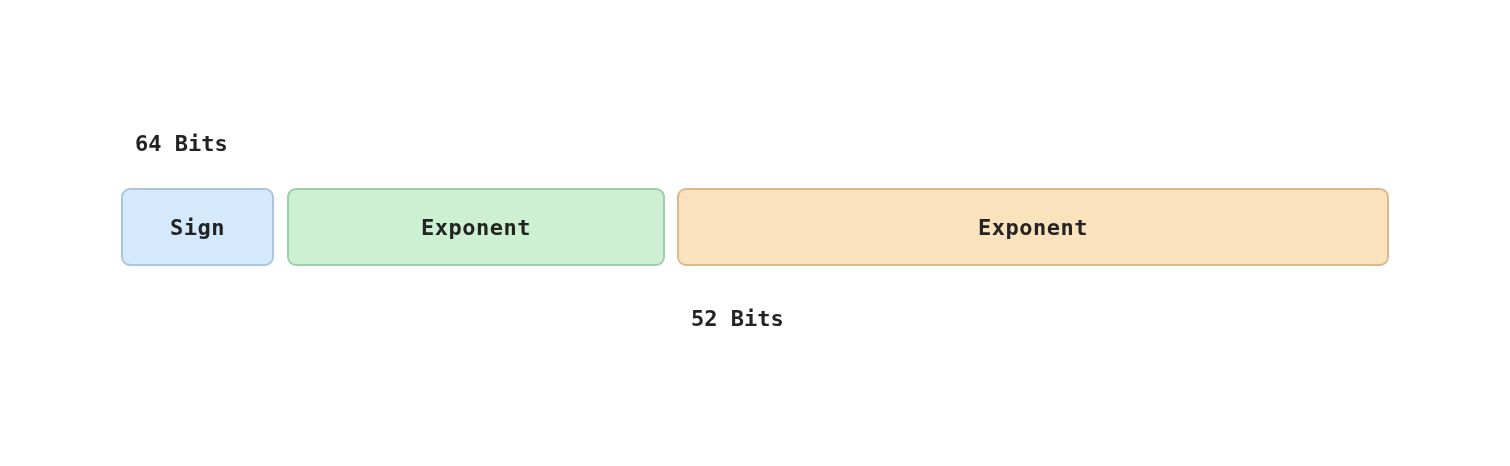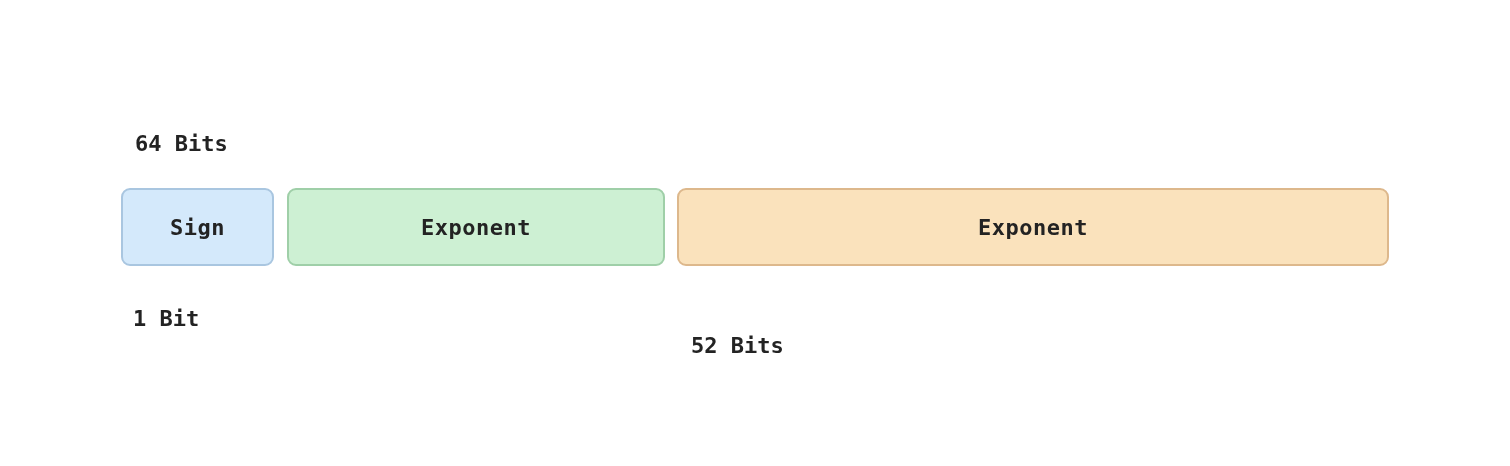--- a/index.html
+++ b/index.html
@@ -95,38 +95,23 @@
                 background:#cdf0d3; border-color:#9fcfa8;">
       <span class="boxlabel">Exponent</span>
     </div>
 
     <div class="bitbox" style="left:677px; top:188px; width:712px; height:78px;
                 background:#fae2bc; border-color:#ddb88c;">
       <span class="boxlabel">Exponent</span>
     </div>
   </div>
 
-  <div class="arrow-row" style="left:121px; top:308px; width:153px;">
-    <span class="cap">
-      <svg viewBox="0 0 15 24" xmlns="http://www.w3.org/2000/svg">
-        <path d="M13 5 L2.5 12 L13 19" fill="none" stroke="#262626" stroke-width="3" stroke-linecap="round" stroke-linejoin="round"></path>
-      </svg>
-    </span>
-    <span class="line"></span>
-    <span class="arrow-label small-pad">1 Bit</span>
-    <span class="line"></span>
-    <span class="cap">
-      <svg viewBox="0 0 15 24" xmlns="http://www.w3.org/2000/svg">
-        <path d="M2 5 L12.5 12 L2 19" fill="none" stroke="#262626" stroke-width="3" stroke-linecap="round" stroke-linejoin="round"></path>
-      </svg>
-    </span>
-  </div>
 
 
-  <div class="arrow-row" style="left:677px; top:308px; width:712px;margin-top:27px;">
+  <div class="arrow-row" style="left:677px; top:308px; width:712px;">
     <span class="cap">
       <svg viewBox="0 0 15 24" xmlns="http://www.w3.org/2000/svg">
         <path d="M13 5 L2.5 12 L13 19" fill="none" stroke="#262626" stroke-width="3" stroke-linecap="round" stroke-linejoin="round"></path>
       </svg>
     </span>
     <span class="line"></span>
     <span class="arrow-label">52 Bits</span>
     <span class="line"></span>
     <span class="cap">
       <svg viewBox="0 0 15 24" xmlns="http://www.w3.org/2000/svg">

